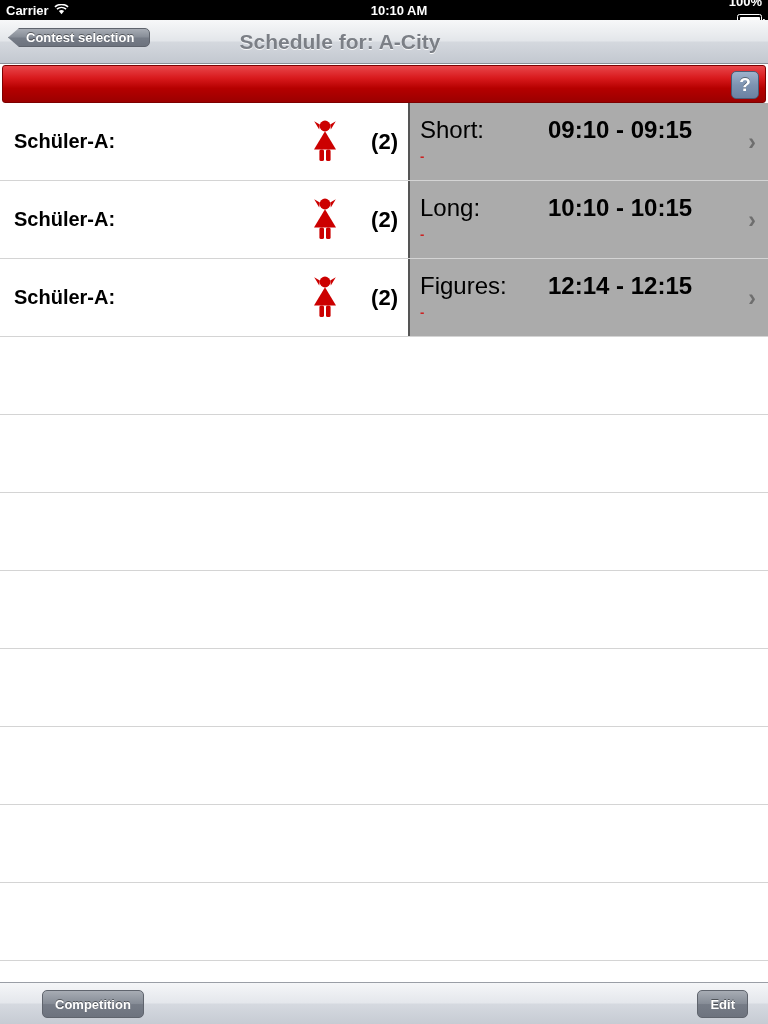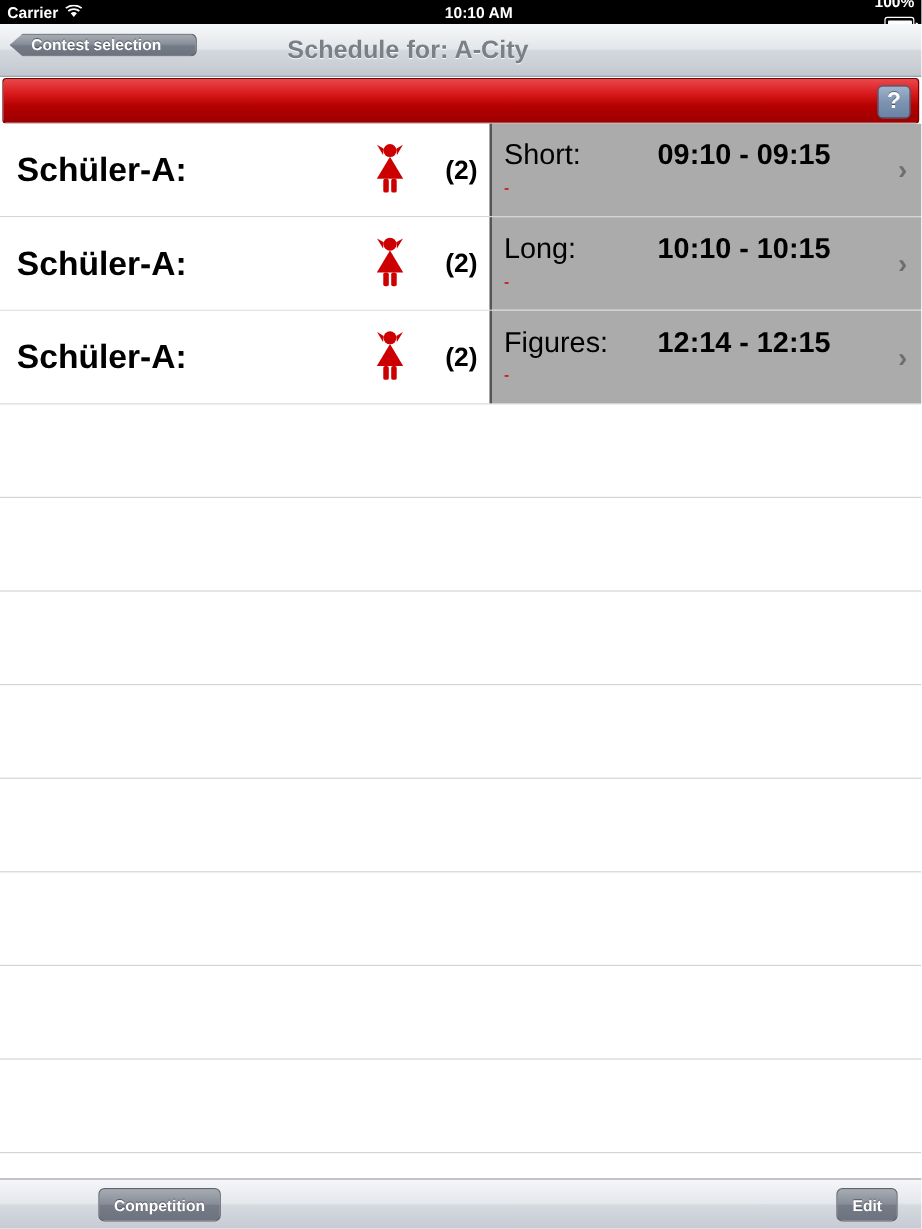--- a/index.html
+++ b/index.html
@@ -40,21 +40,21 @@
   }
   .nav-title {
     position:absolute; left:0; width:680px; top:0; height:44px;
     display:flex; align-items:center; justify-content:center;
     font-size:21px; font-weight:bold; color:#7b7f86;
     text-shadow:0 1px 0 rgba(255,255,255,0.85);
   }
   .back-btn {
     position:absolute; left:8px; top:8px; height:19px;
     display:flex; align-items:center;
-    padding:0 29px 0 17px;
+    padding:0 15px 0 17px;
     font-size:13px; font-weight:bold; color:#fff;
     text-shadow:0 -1px 0 rgba(0,0,0,0.45);
     background:linear-gradient(to bottom,#a7acb4 0%,#878d97 48%,#767c87 52%,#6d737e 100%);
     border:1px solid #5f646d;
     border-radius:4px 5px 5px 4px;
     clip-path: polygon(11px 0, 100% 0, 100% 100%, 11px 100%, 0 50%);
     cursor:pointer;
   }
 
   
@@ -88,21 +88,21 @@
   .row.filled { display:flex; }
 
   .row-left {
     width:408px; height:100%;
     display:flex; align-items:center;
     position:relative;
     background:#fff;
   }
   .row-title {
     position:absolute; left:14px;
-    font-size:28px; font-weight:bold; color:#000;
+    font-size:20px; font-weight:bold; color:#000;
   }
   .gender-icon { position:absolute; right:68px; top:50%; transform:translateY(-50%); }
   .row-count {
     position:absolute; right:10px;
     font-size:22px; font-weight:bold; color:#000;
   }
 
   .row-right {
     width:360px; height:100%;
     background:#ababab;
@@ -135,21 +135,21 @@
   .tb-btn {
     position:absolute; top:7px; height:28px;
     display:flex; align-items:center; justify-content:center;
     padding:0 12px;
     font-size:13px; font-weight:bold; color:#fff;
     text-shadow:0 -1px 0 rgba(0,0,0,0.45);
     background:linear-gradient(to bottom,#a7acb4 0%,#878d97 48%,#767c87 52%,#6d737e 100%);
     border:1px solid #5f646d; border-radius:5px;
     cursor:pointer;
   }
-  .tb-left { left:42px;margin-left:40px; }
+  .tb-left { left:42px; }
   .tb-right { right:20px; }
 </style>
 </head>
 <body>
 
 <div class="screen">
 
   <div class="statusbar">
     <div class="sb-left">
       <span>Carrier</span>

